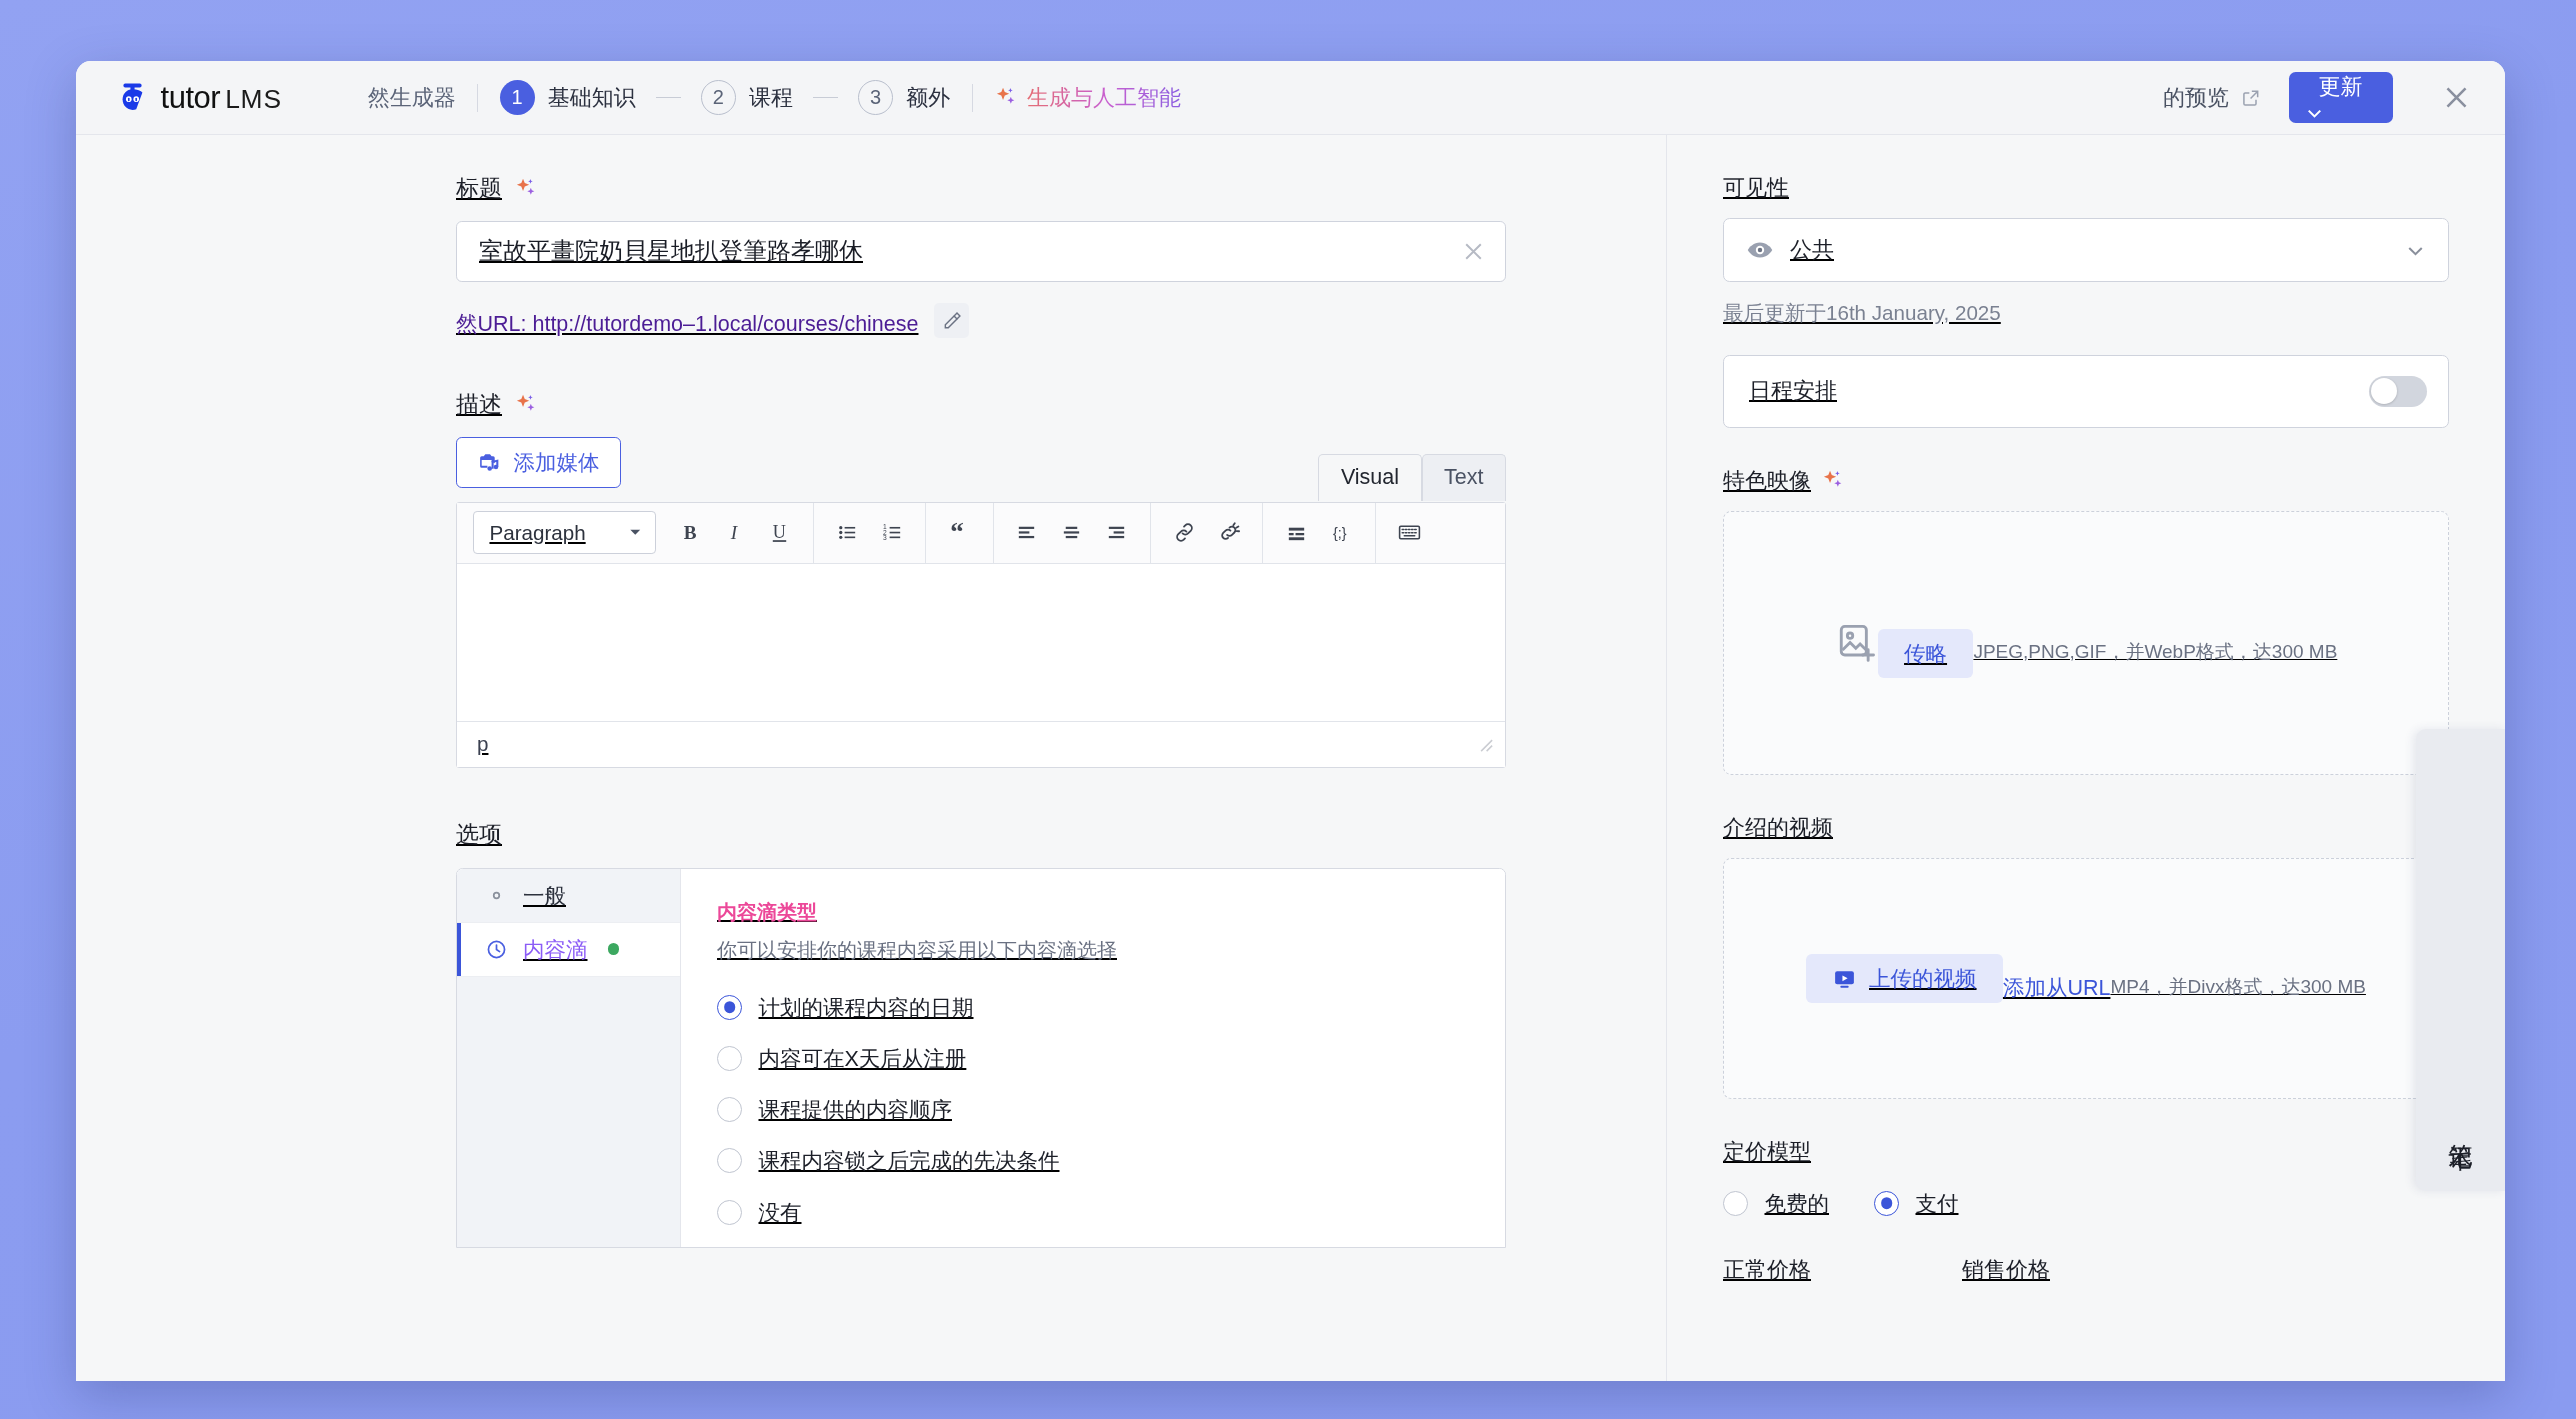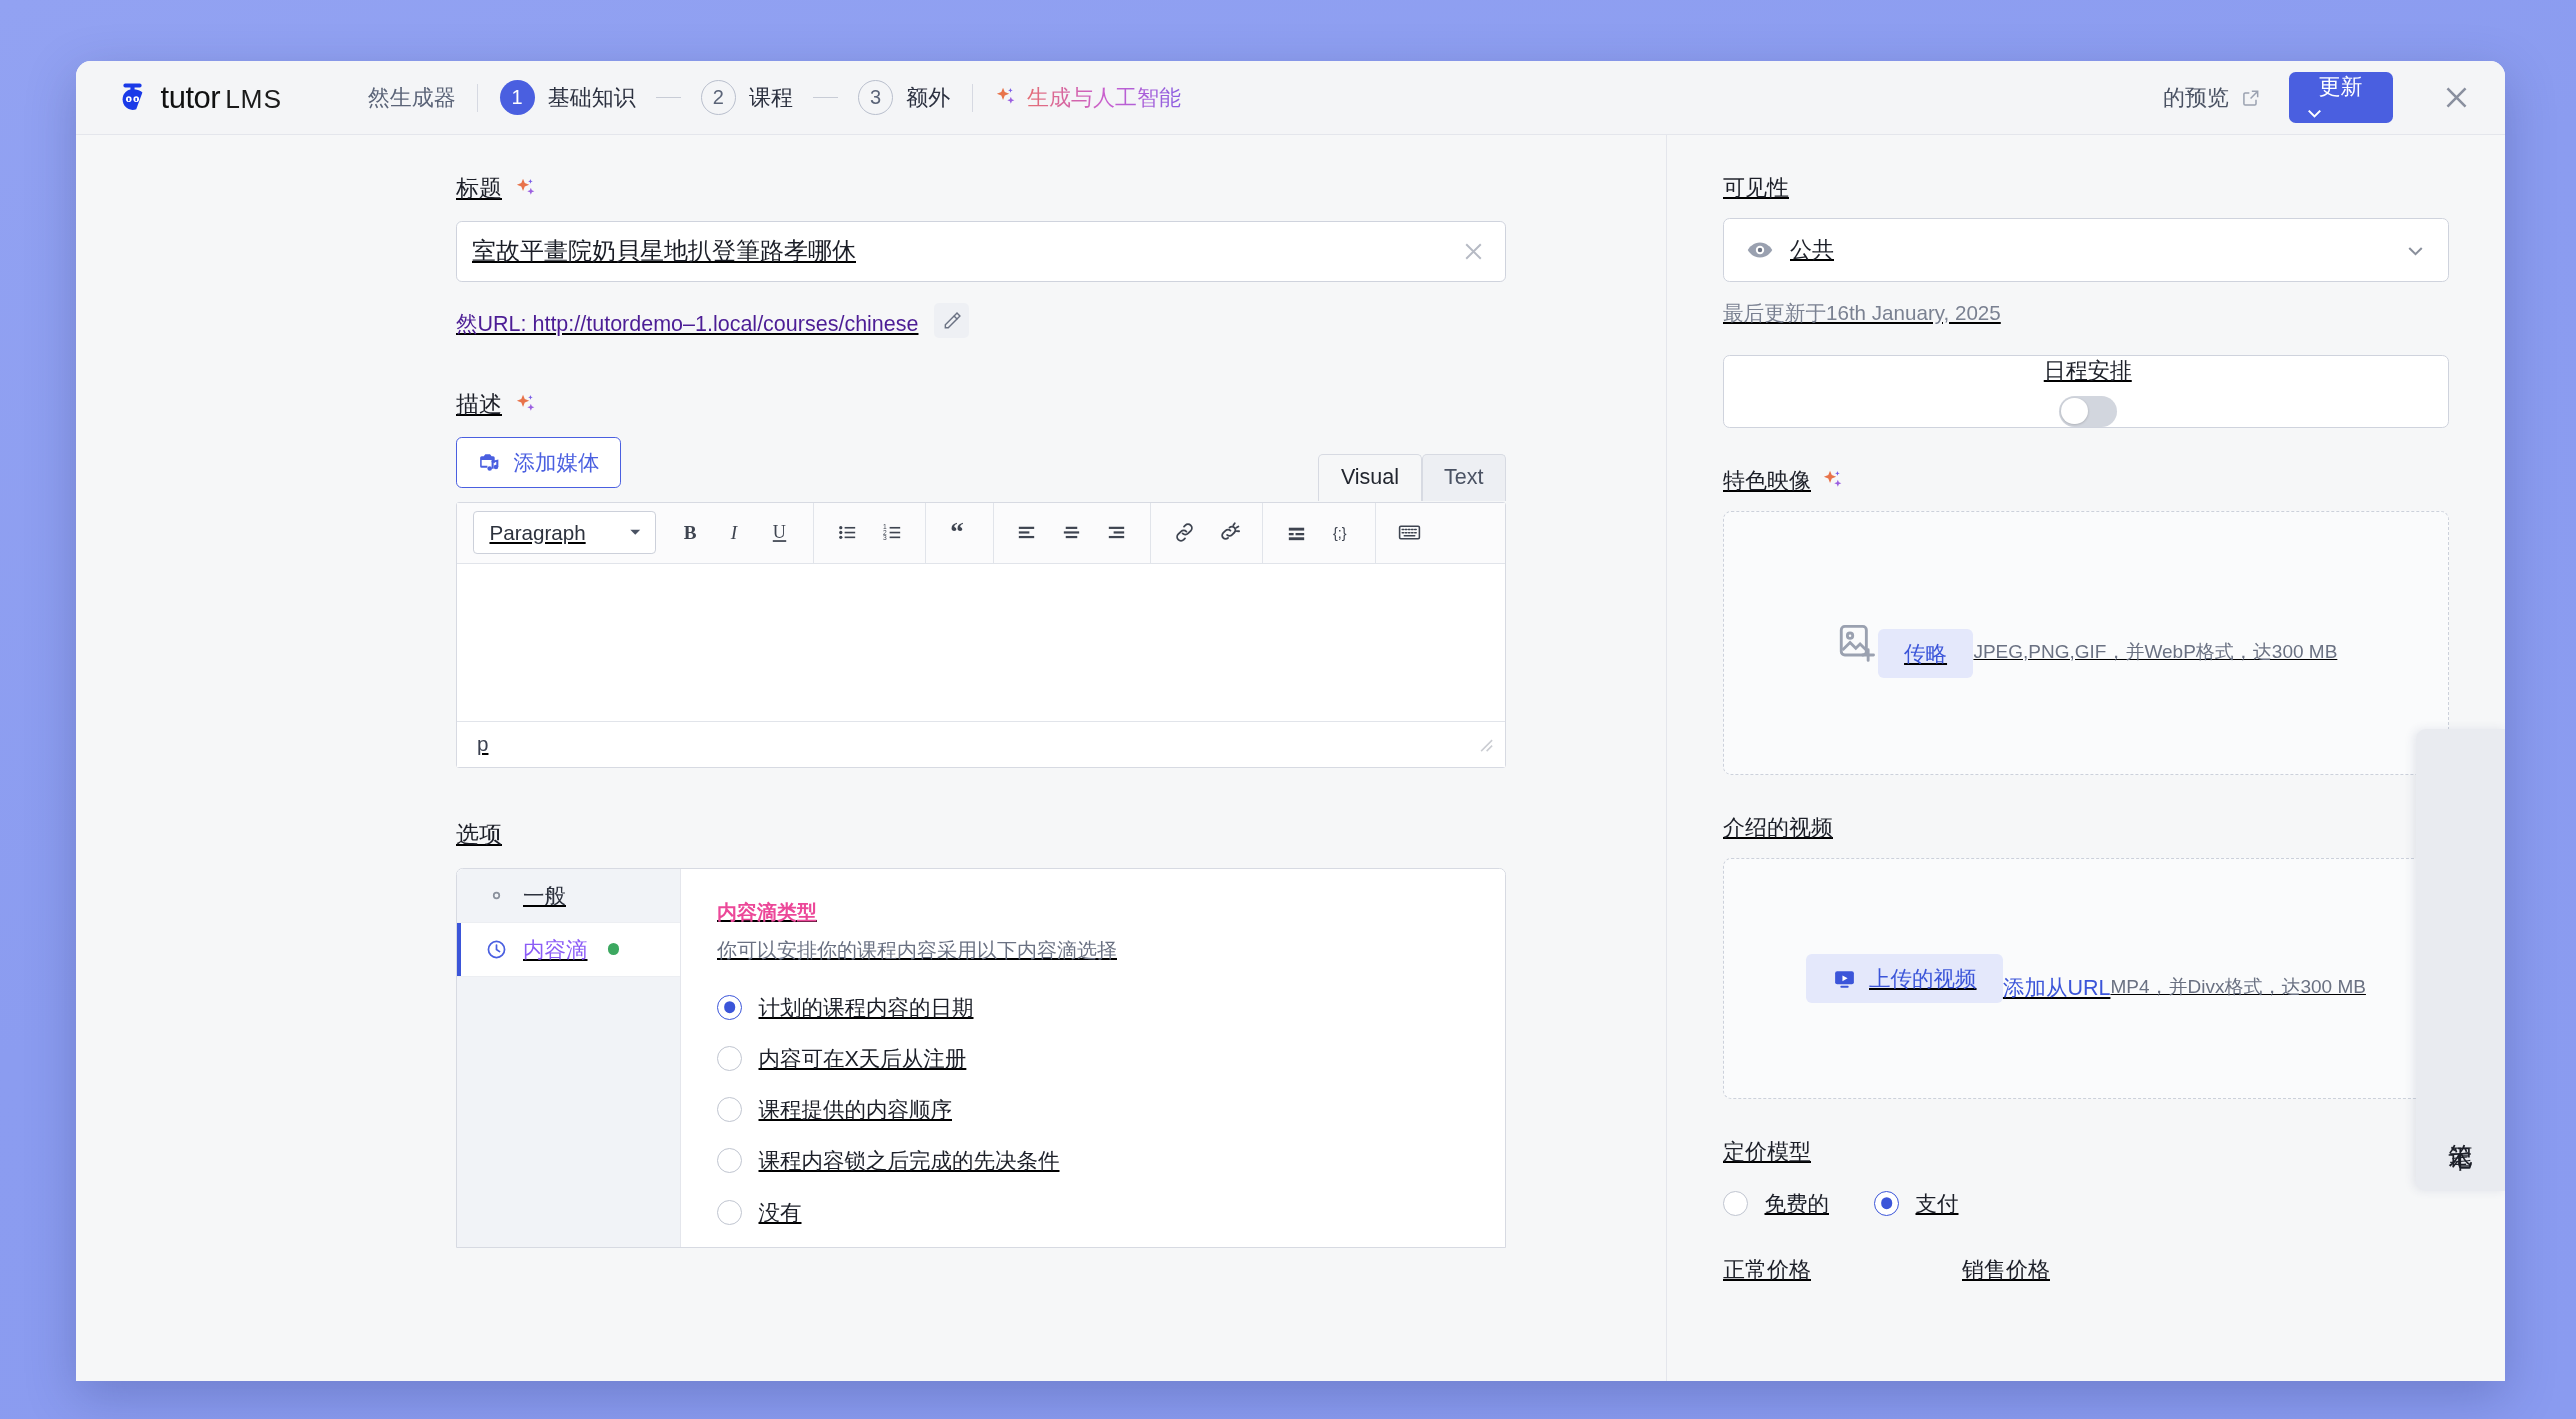--- a/index.html
+++ b/index.html
@@ -107,21 +107,21 @@
   .fld-label {
     display:flex; align-items:center; gap: 11.6px;
     font-size: 23px; color: #1c1f28; margin-bottom: 16.5px;
   }
   .txtinput {
     width: 1050px; height: 61px;
     background: #fff;
     border: 0.8px solid #cfd3dd;
     border-radius: 5.8px;
     display: flex; align-items: center;
-    padding: 0 18px 0 15px;
+    padding: 0 18px 0 22px;
     font-size: 24px; color: #1a1d26;
   }
   .txtinput .val { flex: 1 1 auto; }
   .clearx { width: 28px; height: 28px; display:flex; align-items:center; justify-content:center; }
 
   .urlrow {
     display: flex; align-items: flex-end; gap: 16px;
     margin-top: 21.5px; font-size: 21.5px; color: #4c1d95;
   }
   .editbox {
@@ -217,21 +217,21 @@
     display:flex; align-items:center; padding: 0 20px 0 21.5px; gap: 16.5px;
     font-size: 22px; color: #1c1f28;
   }
   .selectbox .spacer { flex: 1 1 auto; }
   .muted { font-size: 20.6px; color: #7a8191; margin-top: 16.5px; }
 
   .card {
     margin-top: 28px; height: 73px; background: #fff;
     border: 0.8px solid #cfd3dd; border-radius: 6.6px;
     display:flex; align-items:center; justify-content: space-between;
-    padding: 0 21.5px 0 25px; font-size: 22px; color: #1c1f28; flex-direction: column;
+    padding: 0 21.5px 0 25px; font-size: 22px; color: #1c1f28;
   }
   .toggle { width: 58px; height: 31px; border-radius: 15.7px; background: #d2d6de; position: relative; }
   .toggle .knob { position:absolute; left: 2.5px; top:2.5px; width:26.4px; height:26.4px; border-radius:50%; background:#fff; box-shadow:0 0.8px 2.5px rgba(0,0,0,.2);}
 
   .dropzone {
     border: 1.7px dashed #ccd1db; border-radius: 8.3px; background: #fafbfc;
     display:flex; flex-direction: row; align-items:center; justify-content:center;
   }
   .dz-img { height: 264px; }
   .dz-vid { height: 241px; }

